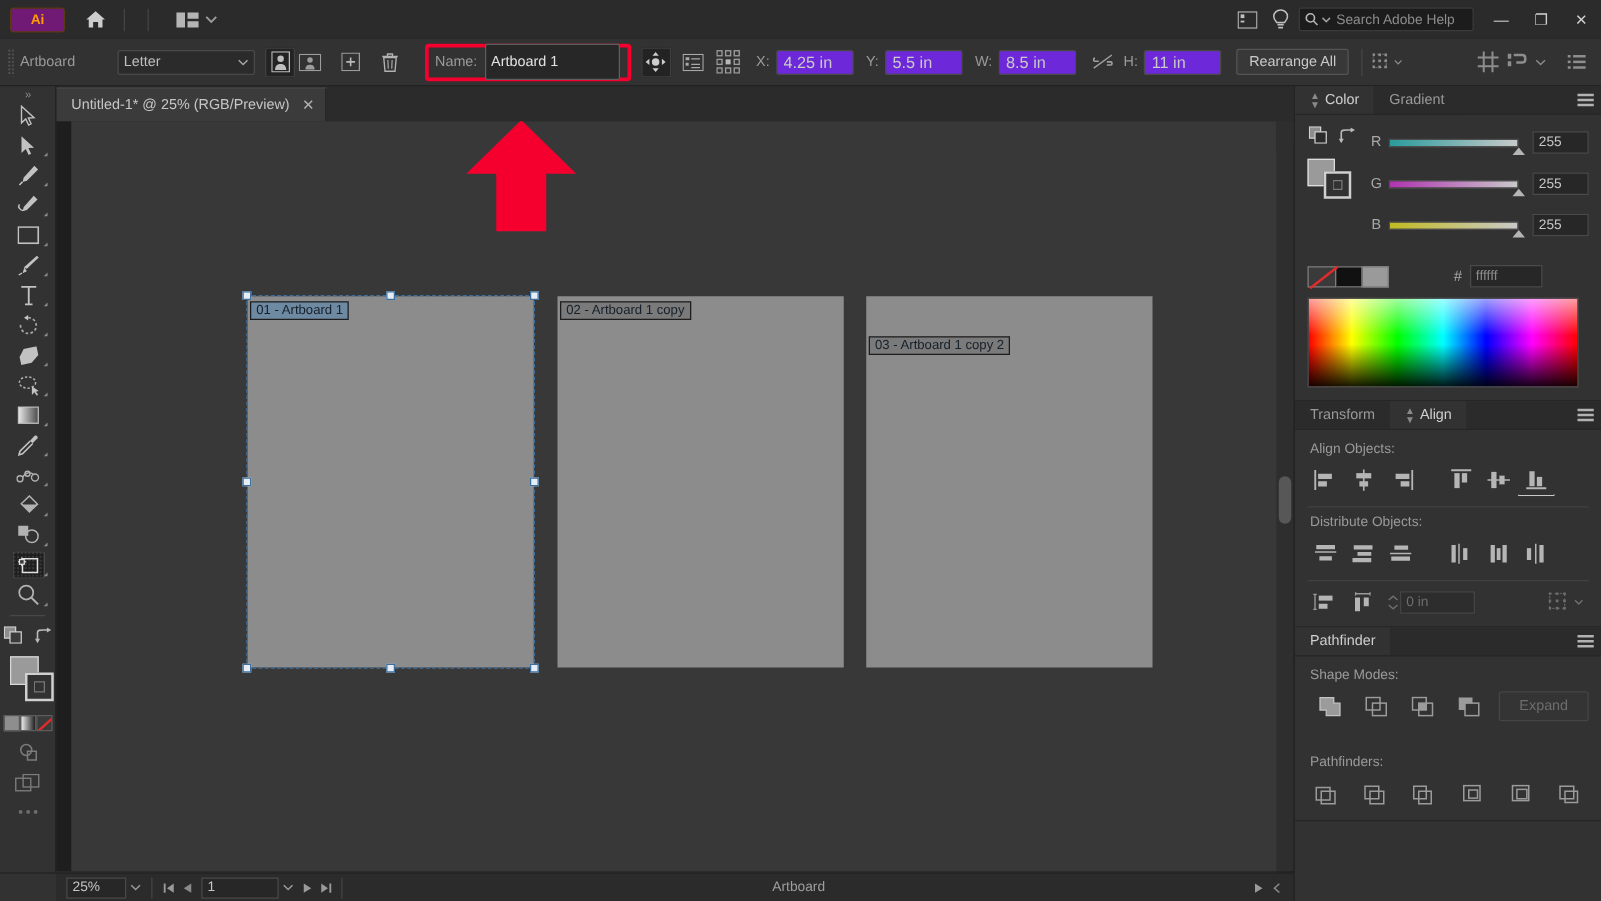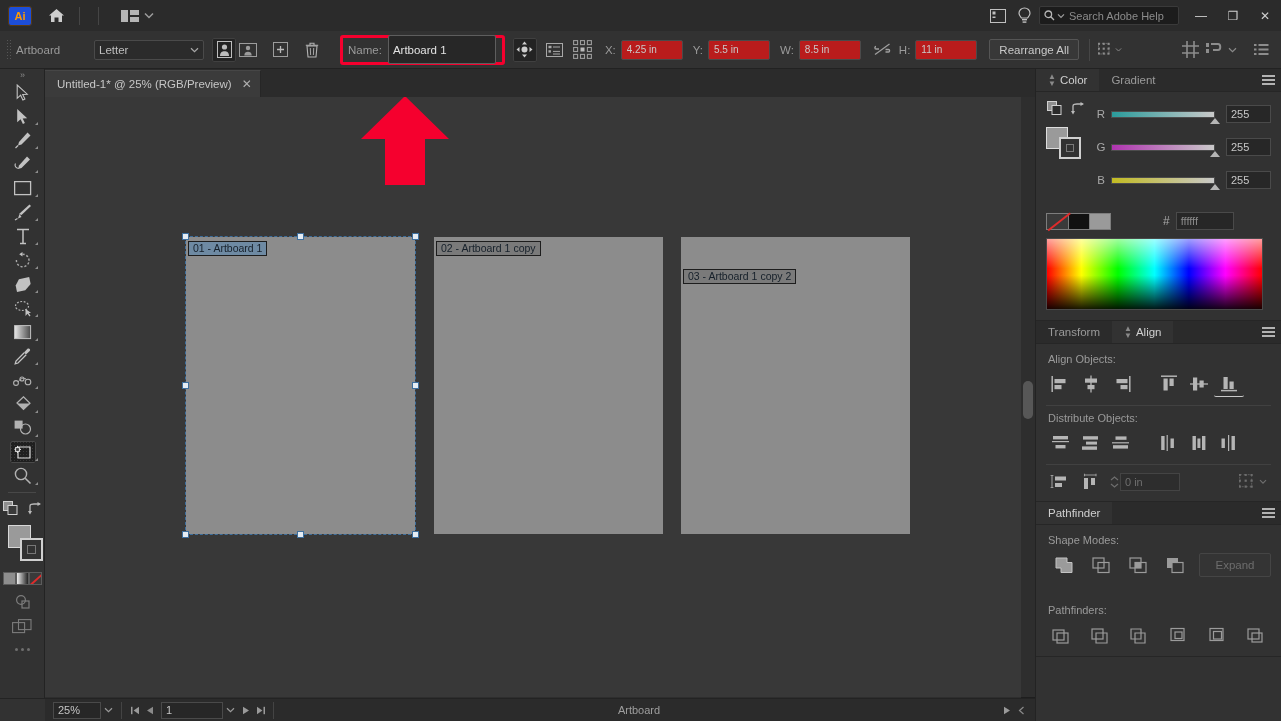--- a/index.html
+++ b/index.html
@@ -14,22 +14,22 @@
   }
   #app { position: relative; width: 1281px; height: 721px; }
 
   
   #titlebar {
     position: absolute; left: 0; top: 0; width: 1281px; height: 31px;
     background: #2b2b2b;
     display: flex; align-items: center;
   }
   .ai-logo {
-    width: 24px; height: 20px; margin-left: 8px; border-radius: 3px;
-    background: #1d4ed8; border: 1px solid #5a3a10;
+    width: 44px; height: 20px; margin-left: 8px; border-radius: 3px;
+    background: #701a75; border: 1px solid #5a3a10;
     color: #ff9a00; font-size: 11px; font-weight: bold;
     display: flex; align-items: center; justify-content: center;
     font-family: "Liberation Sans", sans-serif;
   }
   .home-btn {
     width: 28px; height: 26px; margin-left: 10px;
     display: flex; align-items: center; justify-content: center;
   }
   .tb-sep { width:1px; height:18px; background:#454545; margin: 0 9px; }
   .menu-list { display: flex; align-items: center; margin-left: 2px; }
@@ -78,22 +78,22 @@
   }
   .name-input {
     width: 108px; height: 29px; background: #272727; border: 1px solid #5e5e5e;
     border-radius: 2px; color: #e2e2e2; font-size: 11.5px;
     padding: 0 4px; font-family: "Liberation Sans", sans-serif;
     outline: none;
   }
   .coord { display: flex; align-items: center; gap: 5px; margin-left: 10px; }
   .coord > .k { color: #9a9a9a; font-size: 11.5px; }
   .num-input {
-    width: 62px; height: 20px; background: #b91c1c; border: 1px solid #4a4a4a;
-    border-radius: 2px; color: #c9c9c9; font-size: 10px; padding: 0 5px;
+    width: 62px; height: 20px; background: #6d28d9; border: 1px solid #4a4a4a;
+    border-radius: 2px; color: #c9c9c9; font-size: 13px; padding: 0 5px;
     font-family: "Liberation Sans", sans-serif; outline: none;
   }
   .btn-rearrange {
     height: 21px; padding: 0 9px; background: #383838; border: 1px solid #555;
     border-radius: 2px; color: #c9c9c9; font-size: 11.5px;
     display:flex; align-items:center; margin-left: 12px;
   }
 
   
   #tabbar {
@@ -138,21 +138,21 @@
     background: #9a9a9a; border: 1px solid #d8d8d8; }
   .sw-stroke { position:absolute; left: 20px; top: 17px; width: 23px; height: 23px;
     background: #323232; border: 2px solid #d0d0d0; }
   .sw-stroke::after { content:''; position:absolute; left:5px; top:5px; width:9px;height:9px;
     background:#323232; box-shadow: inset 0 0 0 1px #777; }
   .sw-mini { display:flex; gap:0; justify-content:center; margin-top: 3px; }
   .mini { width:13px; height:13px; border:1px solid #5c5c5c; }
 
   
   #canvas {
-    position: absolute; left: 45px; top: 97px; width: 976px; height: 600px;
+    position: absolute; left: 57px; top: 97px; width: 976px; height: 600px;
     background: #383838; overflow: hidden;
   }
   .artboard {
     position: absolute; background: #8c8c8c;
   }
   .ab-label {
     position: absolute; top: 5px; left: 5px; height: 15px;
     background: #7a7a7a; border: 1px solid #1d1d1d;
     color: #16202a; font-size: 10.5px; line-height: 13px;
     padding: 0 4px; white-space: nowrap;

